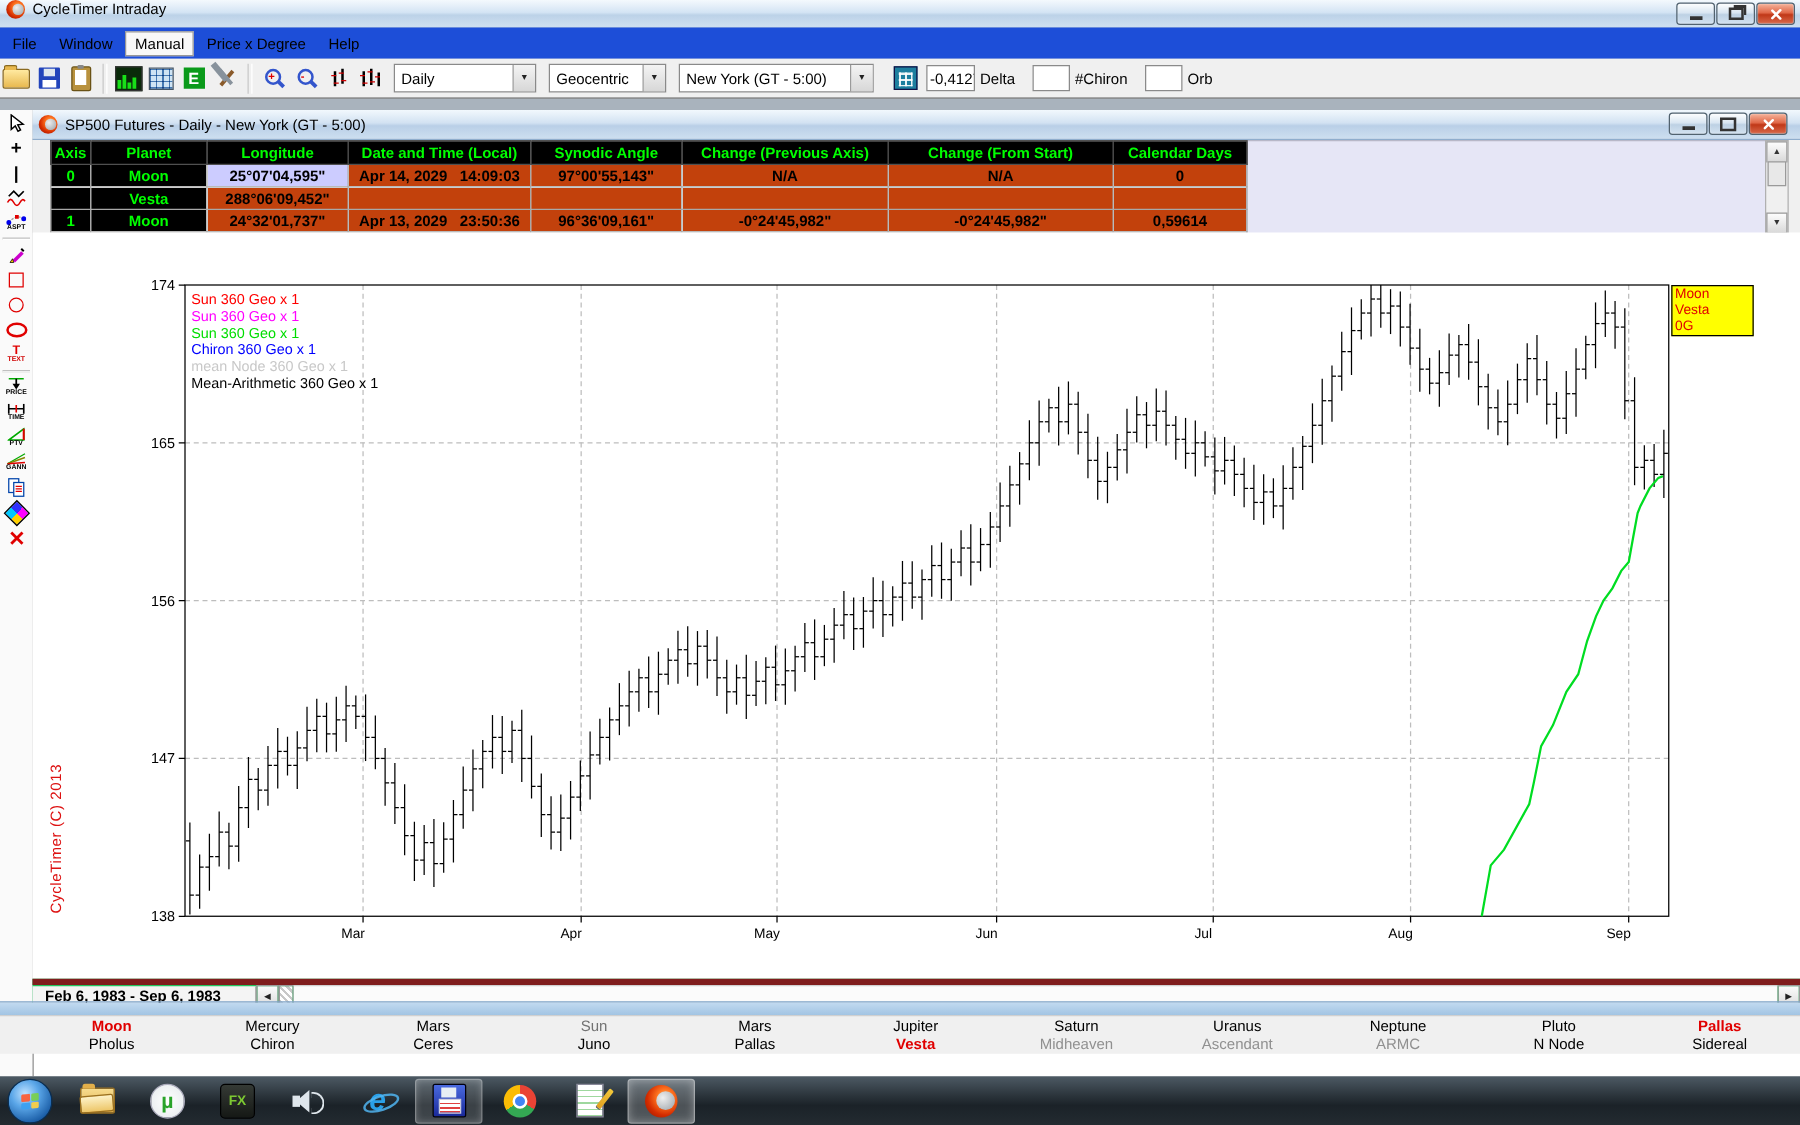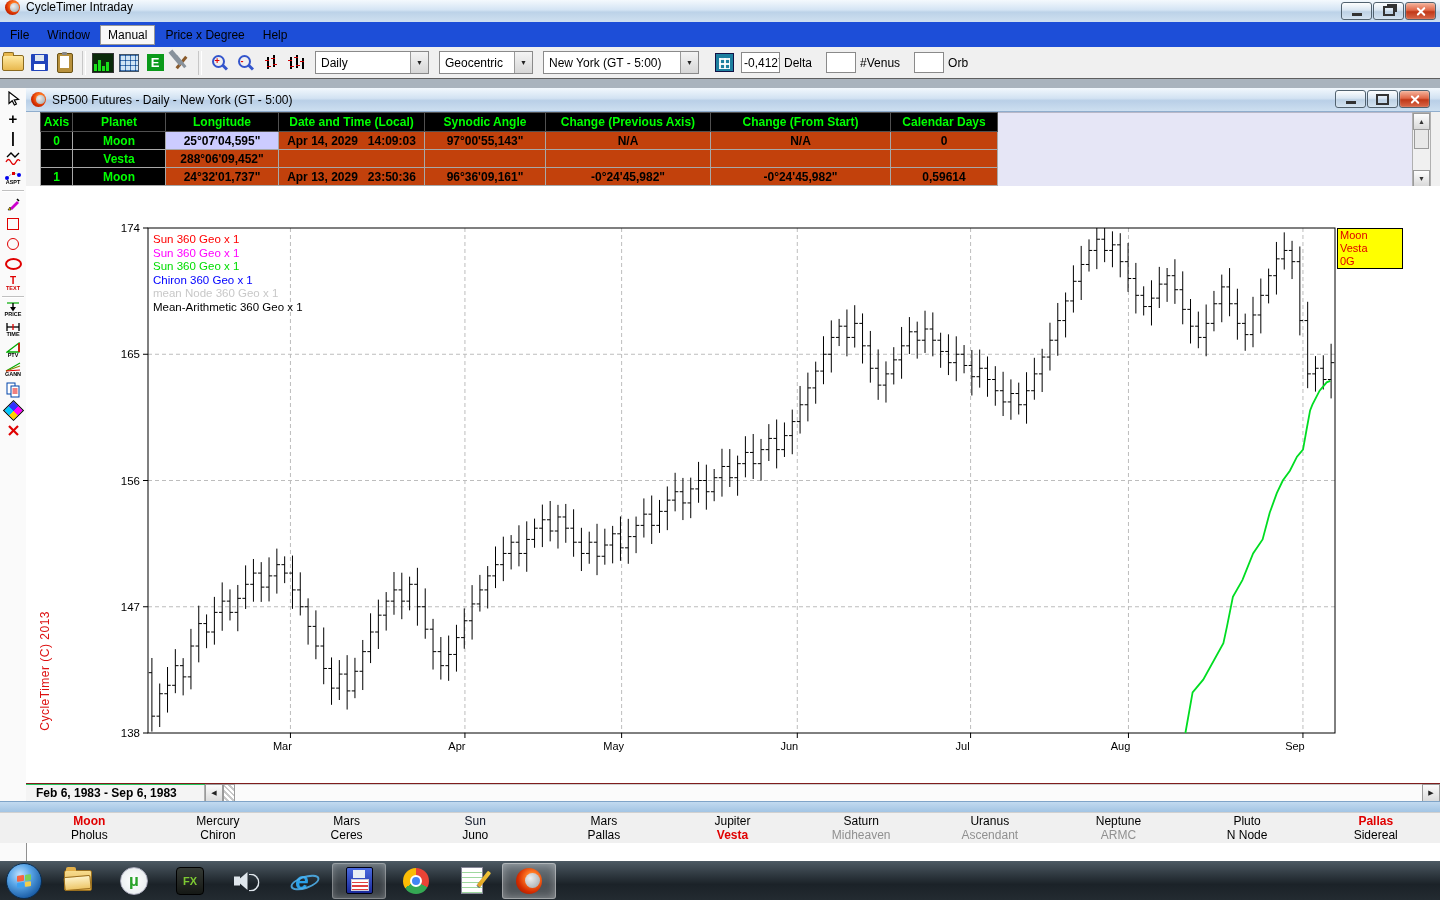--- a/index.html
+++ b/index.html
@@ -104,21 +104,21 @@
   .vs-btn.up{position:absolute;top:0;} .vs-btn.down{position:absolute;bottom:0;}
   .vs-btn.up::before{content:"\25B2";} .vs-btn.down::before{content:"\25BC";}
   .vs-thumb{position:absolute;top:16px;left:1px;width:13px;height:18px;background:#e8e8e8;border:1px solid #9a9a9a;}
   
   .canvas{position:absolute;left:0;top:98px;width:1414px;height:597px;background:#fff;}
   .copyright{position:absolute;left:12px;top:425px;writing-mode:vertical-rl;transform:rotate(180deg);
     color:#dd1111;font-size:12px;letter-spacing:.5px;}
   .ann-box{position:absolute;left:1311px;top:42px;width:60px;background:#ffff00;border:1px solid #000;
     color:#e00000;font-size:11px;line-height:13px;padding:0 2px;}
   
-  .range-row{position:absolute;left:0;top:695px;width:1414px;height:18px;background:#22c55e;border-top:1px solid #7f1d1d;display:flex;align-items:center;}
+  .range-row{position:absolute;left:0;top:695px;width:1414px;height:18px;background:#22c55e;border-top:5px solid #7f1d1d;display:flex;align-items:center;}
   .range-label{width:168px;height:16px;background:#f4f4f4;font-weight:bold;display:flex;align-items:center;padding-left:10px;border-right:1px solid #b0b0b0;}
   .sc-btn{width:16px;height:16px;background:linear-gradient(#fbfbfb,#dcdcdc);border:1px solid #9a9a9a;
     display:flex;align-items:center;justify-content:center;font-size:7px;color:#222;flex:none;}
   .sc-btn.left::before{content:"\25C0";} .sc-btn.right::before{content:"\25B6";}
   .sc-thumb{width:10px;height:16px;flex:none;border:1px solid #9a9a9a;
     background:repeating-linear-gradient(45deg,#fff 0 2px,#c8c8c8 2px 4px);}
   .sc-track{flex:1;height:16px;background:#fbfbfb;border:1px solid #d0d0d0;border-left:none;border-right:none;}
   
   .blue-strip{position:absolute;left:0;top:801px;width:1440px;height:11px;background:linear-gradient(#c2daf0,#9fc2e2);border-top:1px solid #7fa4c8;}
   
@@ -282,21 +282,21 @@
     <div class="tb-btn" style="margin-left:8px">
         <span class="i-calc"></span>
       </div>
     <div class="tb-field" style="width:33px">
         <span>-0,4127</span>
       </div>
     <span class="tb-label">Delta</span>
     <div class="tb-field" style="width:24px;margin-left:10px">
         <span></span>
       </div>
-    <span class="tb-label">#Venus</span>
+    <span class="tb-label">#Chiron</span>
     <div class="tb-field" style="width:24px;margin-left:10px">
         <span></span>
       </div>
     <span class="tb-label">Orb</span>
   </div>
 
   <div class="mdi-strip"></div>
 
   <div class="palette">
     <div class="tool">
@@ -1009,21 +1009,21 @@
         </div>
         <div class="status-col">
           <div style="color: rgb(0, 0, 0);">Mercury</div>
           <div style="color: rgb(0, 0, 0);">Chiron</div>
         </div>
         <div class="status-col">
           <div style="color: rgb(0, 0, 0);">Mars</div>
           <div style="color: rgb(0, 0, 0);">Ceres</div>
         </div>
         <div class="status-col">
-          <div style="color: #0f172a;">Sun</div>
+          <div style="color: #737373;">Sun</div>
           <div style="color: rgb(0, 0, 0);">Juno</div>
         </div>
         <div class="status-col">
           <div style="color: rgb(0, 0, 0);">Mars</div>
           <div style="color: rgb(0, 0, 0);">Pallas</div>
         </div>
         <div class="status-col">
           <div style="color: rgb(0, 0, 0);">Jupiter</div>
           <div style="color: rgb(224, 0, 0); font-weight: bold;">Vesta</div>
         </div>

